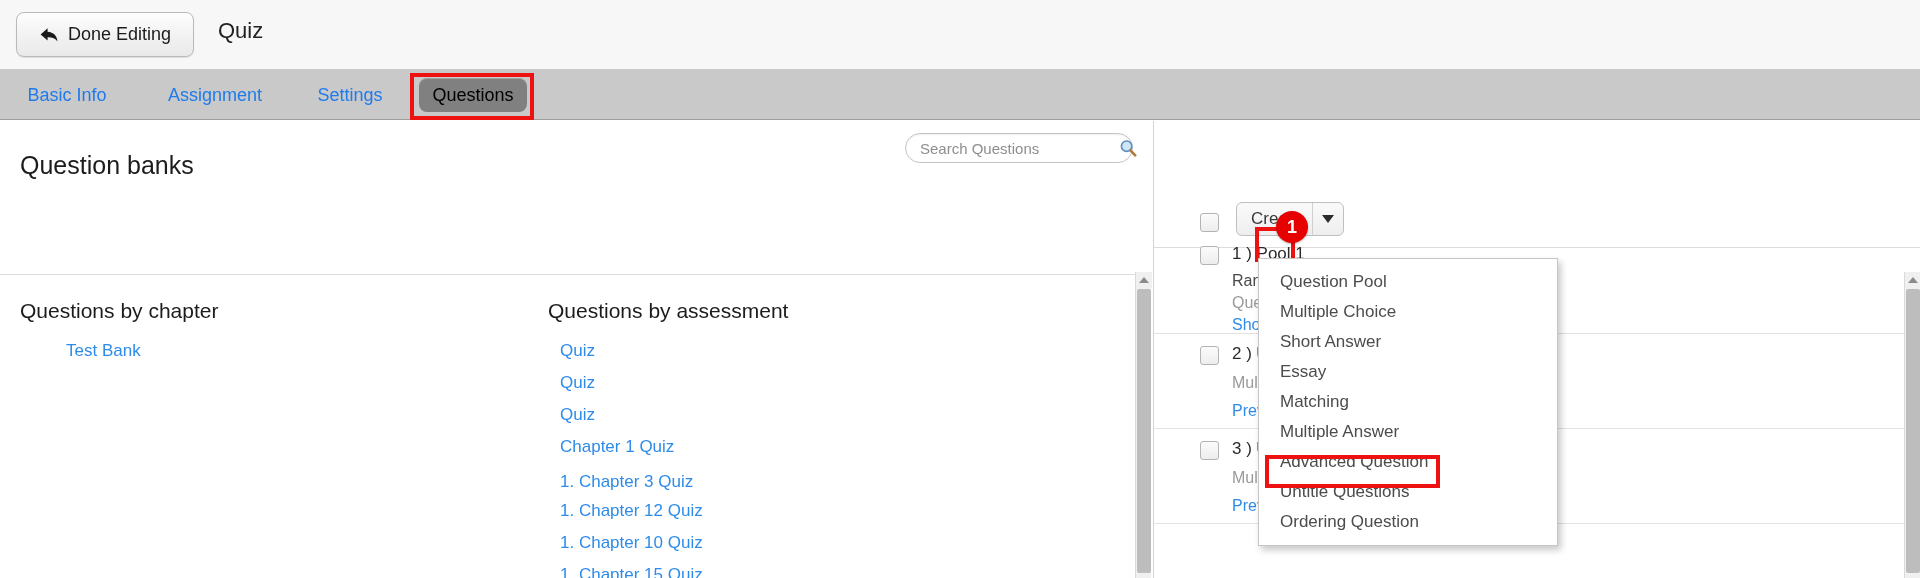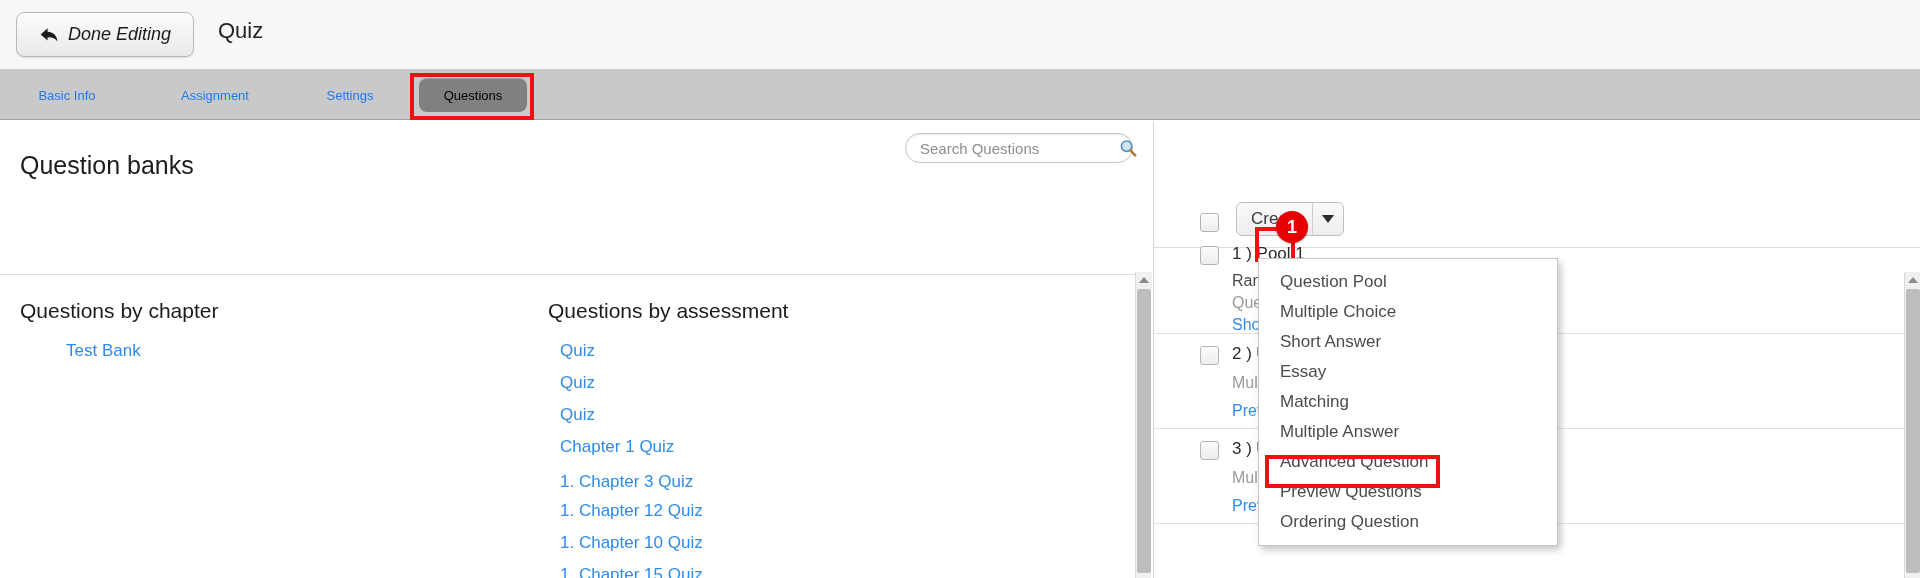--- a/index.html
+++ b/index.html
@@ -18,39 +18,38 @@
     border-bottom: 1px solid #c9c9c9;
   }
   .done-btn {
     position: absolute; left: 16px; top: 12px;
     width: 178px; height: 45px;
     border: 1px solid #b9b9b9; border-radius: 8px;
     background: linear-gradient(to bottom, #fdfdfd 0%, #f2f2f2 52%, #e9e9e9 100%);
     box-shadow: 0 1px 1px rgba(0,0,0,.10), inset 0 1px 0 #fff;
     display: flex; align-items: center; justify-content: center; gap: 9px;
     cursor: pointer;
-    font-style: italic;
   }
   .done-btn .lbl { font-size: 18px; color: #1b1b1b; }
   .back-arrow { display:block; width:20px; height:18px; }
   .page-title-top {
     position: absolute; left: 218px; top: 18px;
     font-size: 22px; color: #222;
   }
 
   
   .tabbar {
     position: absolute; left: 0; top: 70px; width: 1920px; height: 50px;
     background: #c9c9c9;
     border-bottom: 1px solid #9f9f9f;
   }
   .tab {
     position: absolute; top: 0; height: 50px;
     display: flex; align-items: center; justify-content: center;
-    font-size: 13px; color: #1f7bed; cursor: pointer;
+    font-size: 18px; color: #1f7bed; cursor: pointer;
     white-space: nowrap;
   }
   .tab.active {
     color: #000000;
     background: #808080;
     border-radius: 8px;
     height: 34px; top: 8px;
     box-shadow: inset 0 1px 0 rgba(255,255,255,.25);
   }
   .tab-hl {
@@ -333,21 +332,21 @@
   </div>
 
   <div class="menu">
     <div class="menu-item">Question Pool</div>
     <div class="menu-item">Multiple Choice</div>
     <div class="menu-item">Short Answer</div>
     <div class="menu-item">Essay</div>
     <div class="menu-item">Matching</div>
     <div class="menu-item">Multiple Answer</div>
     <div class="menu-item">Advanced Question</div>
-    <div class="menu-item">Preview Questions</div>
+    <div class="menu-item">Untitle Questions</div>
     <div class="menu-item">Ordering Question</div>
   </div>
 
   <div class="create-hl"></div>
   <div class="menu-hl"></div>
   <div class="badge" id="badge1">1</div>
   <div class="badge" id="badge2">2</div>
 
 </div>
 

